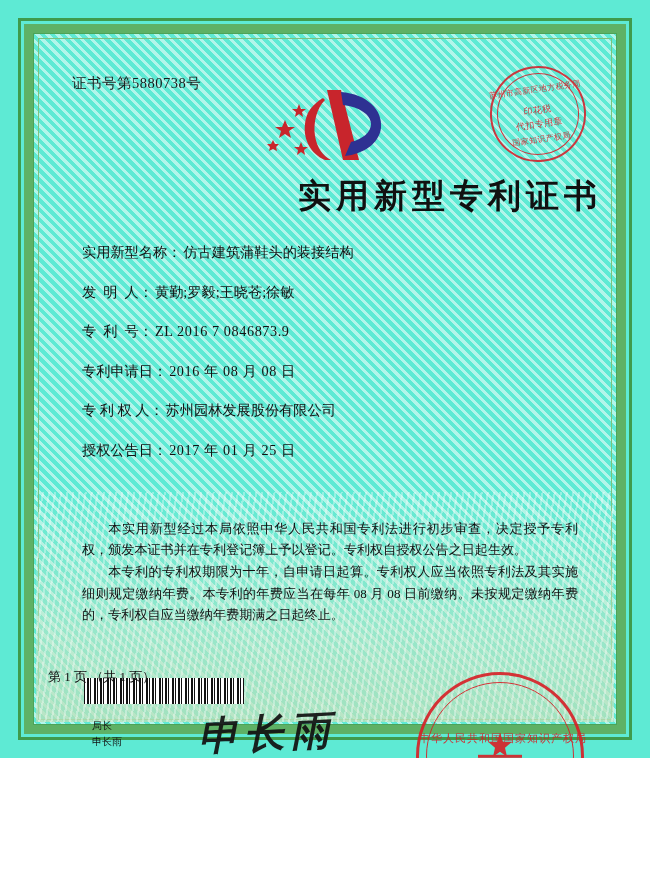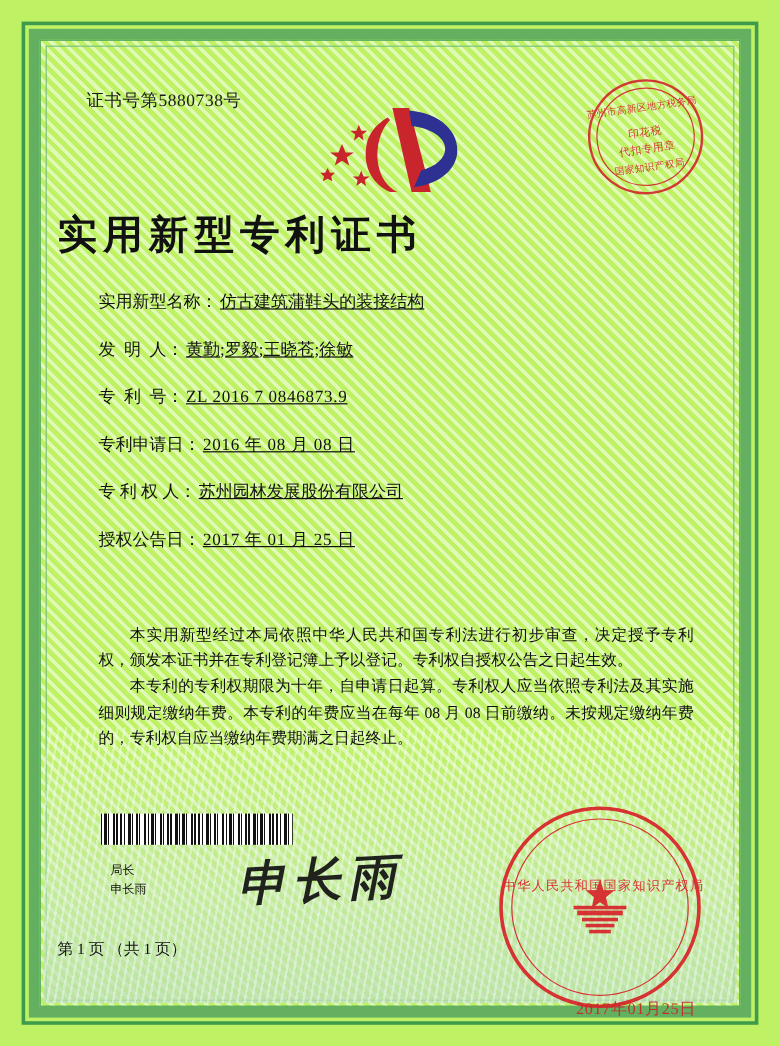--- a/index.html
+++ b/index.html
@@ -9,22 +9,22 @@
   }
   body {
     width: 650px;
     height: 872px;
     font-family: "Liberation Serif", "DejaVu Serif", serif;
     overflow: hidden;
   }
   .page {
     position: relative;
     width: 650px;
-    height: 872px;
-    background: #bef264;
+    height: 758px;
+    background: #5eead4;
     box-sizing: border-box;
     overflow: hidden;
   }
 
   
   .border-outer {
     position: absolute;
     left: 18px; top: 18px; right: 18px; bottom: 18px;
     border: 3px solid #3f9b4c;
     box-sizing: border-box;
@@ -122,21 +122,21 @@
   }
   .stamp-top .s1 { top: 16px; font-size: 8px; }
   .stamp-top .s2 { top: 36px; font-size: 9px; }
   .stamp-top .s3 { top: 50px; font-size: 9px; }
   .stamp-top .s4 { top: 66px; font-size: 8px; }
 
   .doc-title {
     position: absolute;
     left: 0; right: 0;
     top: 128px;
-    text-align: left;
+    text-align: right;
     font-size: 33px;
     letter-spacing: 5px;
     font-weight: bold;
     color: #111;
     font-family: "Liberation Serif", "DejaVu Serif", serif;
   }
 
   .fields {
     position: absolute;
     left: 34px;
@@ -152,21 +152,20 @@
     margin-bottom: 22.5px;
   }
   .field-label {
     white-space: pre;
     font-size: 14.2px;
     text-align: center;
   }
   .field-value {
     font-size: 14.2px;
     padding-left: 2px;
-    text-decoration: underline;
   }
   .field-value.latin {
     font-family: "Liberation Serif", serif;
     letter-spacing: .6px;
   }
 
   .paragraphs {
     position: absolute;
     left: 34px;
     right: 24px;

